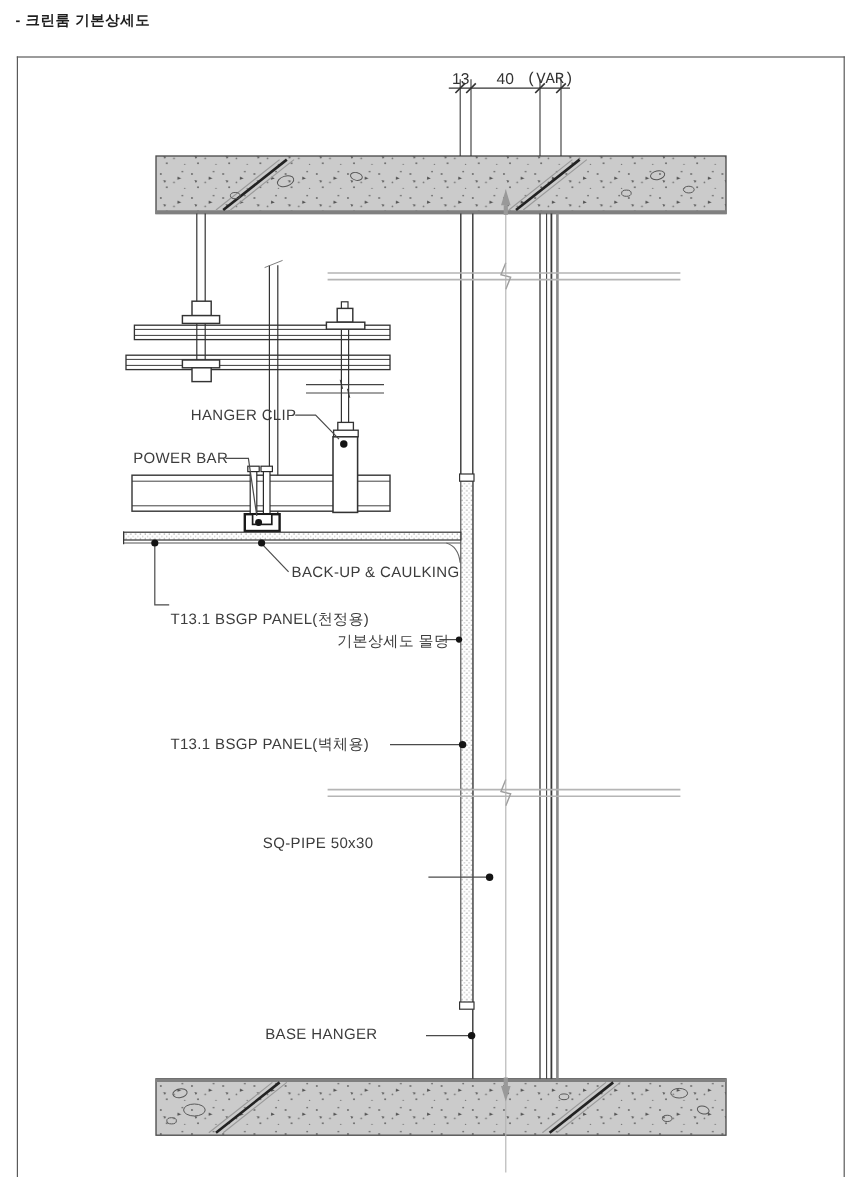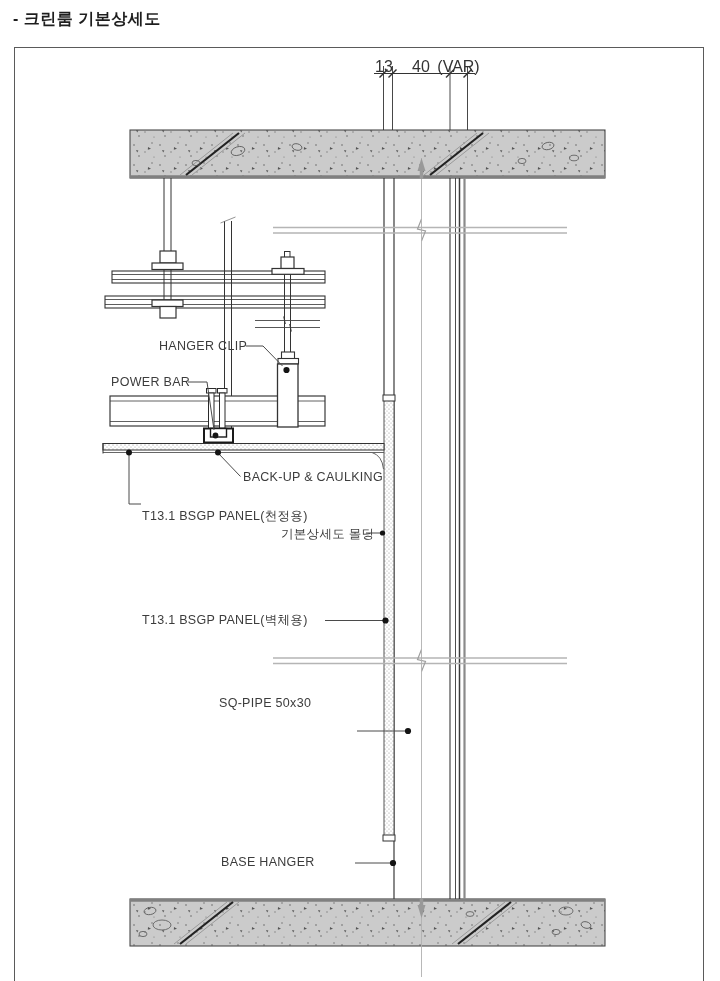--- a/index.html
+++ b/index.html
@@ -1,24 +1,24 @@
 <!DOCTYPE html>
 <html><head>
 <meta charset="utf-8">
 <style>
   html,body{margin:0;padding:0;background:#fff;}
   .canvas{position:relative;width:720px;height:981px;background:#fff;overflow:hidden;
           font-family:"Liberation Sans","DejaVu Sans",sans-serif;}
-  .title{position:absolute;left:13px;top:9px;font-size:16px;font-weight:bold;color:#1e1e1e;
+  .title{position:absolute;left:13px;top:9px;font-size:12px;font-weight:bold;color:#1e1e1e;
          letter-spacing:.5px;white-space:nowrap;}
   .frame{position:absolute;left:14px;top:47px;width:690px;height:934px;
          border:1.5px solid #5a5a5a;border-bottom:none;box-sizing:border-box;}
   .drawing-svg{position:absolute;left:0;top:0;}
   .lbl{position:absolute;font-size:12.5px;color:#3c3c3c;letter-spacing:.3px;white-space:nowrap;}
-  .dim{position:absolute;font-size:16px;color:#333;text-align:center;white-space:nowrap;}
+  .dim{position:absolute;font-size:13px;color:#333;text-align:center;white-space:nowrap;}
 </style>
 </head>
 <body>
 
 <div class="canvas">
 
   <div class="title">- 크린룸 기본상세도</div>
   <div class="frame"></div>
 
   <svg class="drawing-svg" width="720" height="981" viewBox="0 0 720 981">
@@ -217,21 +217,21 @@
       <circle cx="218" cy="452.5" r="3"></circle>
       <circle cx="382.5" cy="533" r="2.6"></circle>
       <circle cx="385.5" cy="620.5" r="3.1"></circle>
       <circle cx="408" cy="731" r="3.1"></circle>
       <circle cx="393" cy="863" r="3.1"></circle>
     </g>
   </svg>
 
   <div class="dim" style="left:371px;top:58px;width:26px;">13</div>
   <div class="dim" style="left:408px;top:58px;width:26px;">40</div>
-  <div class="dim" style="left:437px;top:58px;width:43px;">(VAR)</div>
+  <div class="dim" style="left:437px;top:58px;width:43px;font-family:Liberation Mono, monospace;">(VAR)</div>
 
   <div class="lbl" style="left:159px;top:339px;text-align:right;">HANGER CLIP</div>
   <div class="lbl" style="left:111px;top:375px;">POWER BAR</div>
   <div class="lbl" style="left:243px;top:470px;">BACK-UP &amp; CAULKING</div>
   <div class="lbl" style="left:142px;top:508px;">T13.1 BSGP PANEL(천정용)</div>
   <div class="lbl" style="left:281px;top:526px;">기본상세도 몰딩</div>
   <div class="lbl" style="left:142px;top:612px;">T13.1 BSGP PANEL(벽체용)</div>
   <div class="lbl" style="left:219px;top:696px;">SQ-PIPE 50x30</div>
   <div class="lbl" style="left:221px;top:855px;">BASE HANGER</div>
 

